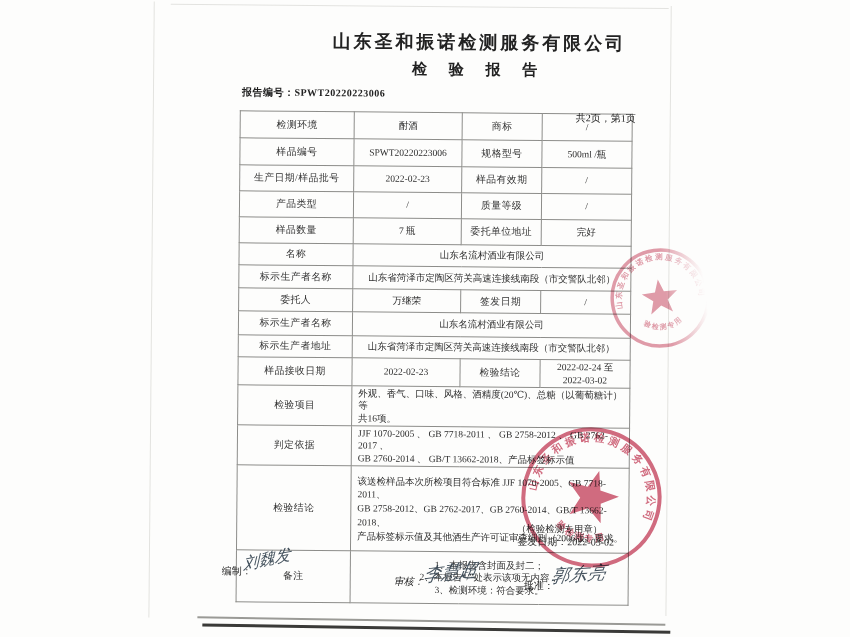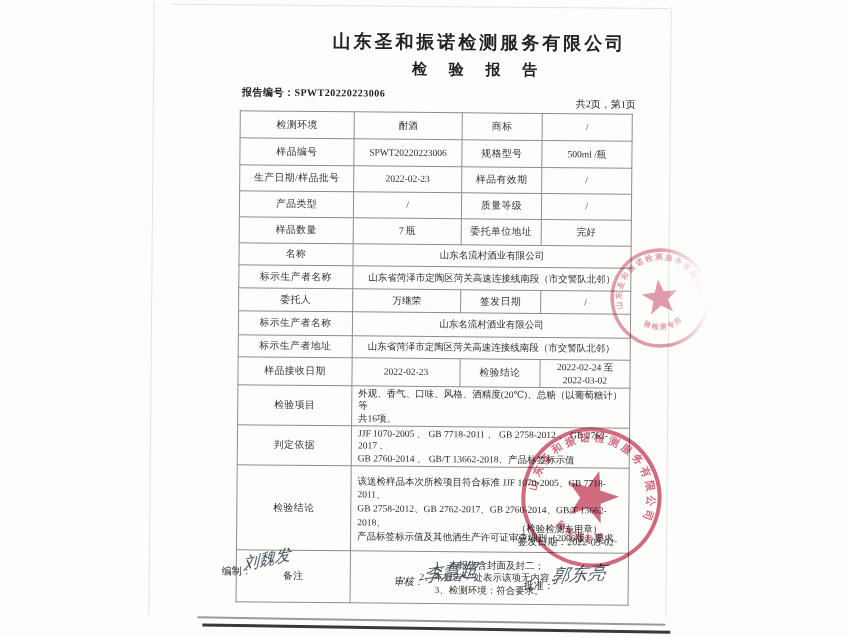--- a/index.html
+++ b/index.html
@@ -19,21 +19,21 @@
   .edge.bot2{left:205px;top:627px;width:468px;height:3px;background:#3a3a38;transform:rotate(0.4deg);}
 
   .doc{position:absolute;left:152px;top:8px;width:516px;}
   .titles{width:478px;margin:0 0 0 86px;text-align:center;}
   .company-title{margin-top:22px;font-size:18px;font-weight:bold;color:#222;
     letter-spacing:3px;}
   .report-title{margin-top:6px;font-size:15px;font-weight:bold;color:#222;
     letter-spacing:9px;}
   .meta{width:392px;margin:8px 0 0 86px;position:relative;height:22px;font-size:10px;color:#222;}
   .report-no{position:absolute;left:2px;top:0;font-weight:bold;letter-spacing:.5px;}
-  .pagination{position:absolute;right:-4px;top:9px;}
+  .pagination{position:absolute;right:-4px;top:23px;}
 
   table.report{border-collapse:collapse;table-layout:fixed;
     margin:3px 0 0 86px;width:392px;font-size:9.5px;color:#2d2d2d;}
   table.report td{border:1px solid #8d8d8a;padding:1px 3px;vertical-align:middle;
     overflow:hidden;}
   td.lbl{text-align:center;font-size:9.8px;letter-spacing:.5px;color:#333;}
   td.val{text-align:center;white-space:pre-line;line-height:1.3;}
   td.val.left{text-align:left;padding-left:6px;padding-right:4px;}
   tr.h22{height:22px}tr.h23{height:23px}tr.h24{height:24px}tr.h26{height:26px}
   tr.h27{height:27px}tr.h28{height:28px}tr.h30{height:30px}tr.h52{height:52px}tr.h85{height:85px}

